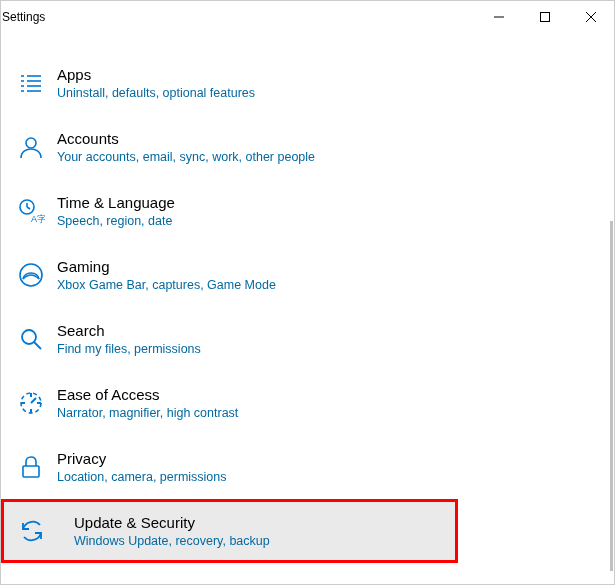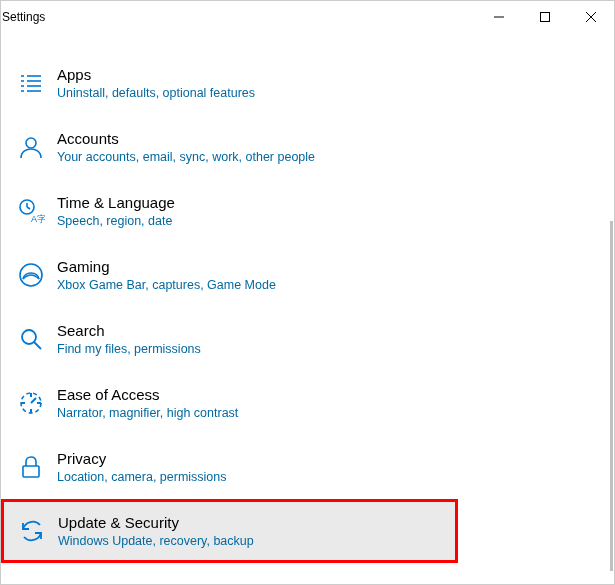--- a/index.html
+++ b/index.html
@@ -48,20 +48,21 @@
     padding: 10px 0 10px 14px;
     cursor: pointer;
     min-height: 64px;
   }
   .item.highlighted {
     background: #eaeaea;
     border: 3px solid #ff0000;
     outline-offset: -1px;
     padding-left: 12px;
     margin-right: 156px;
+    gap: 16px;
   }
   .icon-wrap {
     width: 32px;
     height: 32px;
     flex: 0 0 32px;
     display: flex;
     align-items: center;
     justify-content: center;
     color: #0078d4;
   }

